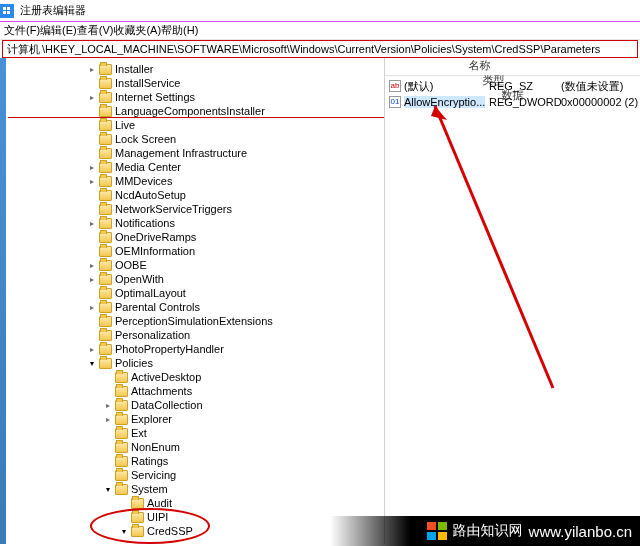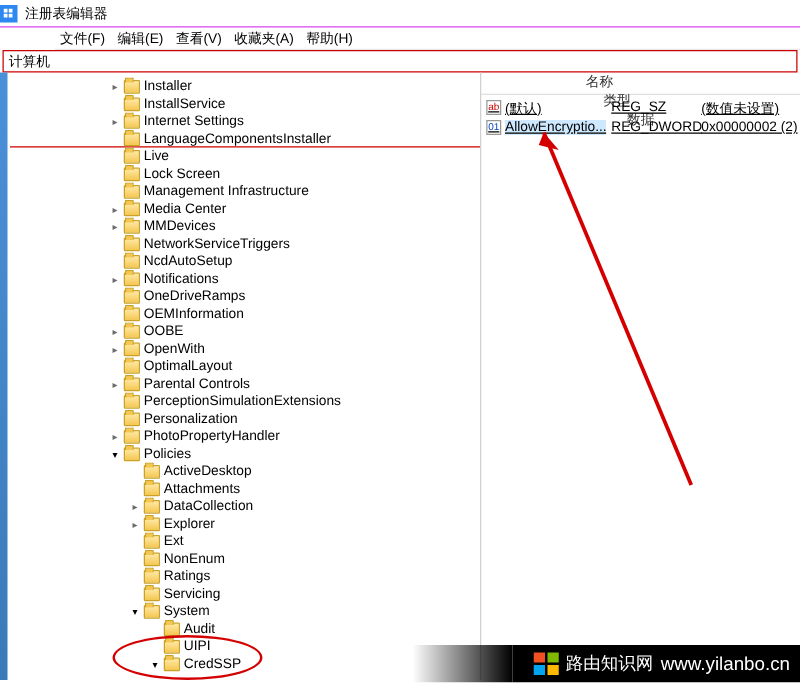--- a/index.html
+++ b/index.html
@@ -28,24 +28,22 @@
     margin-right: 6px;
     display:inline-flex; align-items:center; justify-content:center;
   }
   .titlebar-icon svg { width:10px; height:10px; }
   .menubar {
     display: flex;
     height: 18px;
     align-items: center;
     padding: 0 4px;
     border-bottom: 1px solid #e8e8e8;
-    gap: 10px;
     font-size: 11px;
     color: #000;
-    margin-left: 44px;
   }
   .addressbar {
     height: 18px;
     display:flex; align-items:center;
     padding: 0 4px;
     border: 1px solid #c00;
     margin: 0 2px;
     font-size: 11px;
     white-space: nowrap;
     overflow:hidden;
@@ -86,21 +84,20 @@
   }
   .col-header > div { padding: 0 6px; border-right: 0px solid #eee; }
   .col-name { width: 100px; }
   .col-type { width: 72px; }
   .col-data { flex:1; }
   .vals { padding-top: 2px; }
   .row {
     display:flex; align-items:center;
     height: 16px;
     font-size: 11px;
-    text-decoration: underline;
   }
   .row .col-name { width:100px; display:flex; align-items:center; padding-left:4px; gap:3px; overflow:hidden; white-space:nowrap; }
   .row .col-type { width:72px; padding-left:4px; }
   .row .col-data { flex:1; padding-left:4px; }
   .icon-sz, .icon-dw {
     width:12px; height:12px; display:inline-block; background:#fff; border:1px solid #999; font-size:8px; line-height:10px; text-align:center; color:#c00; flex-shrink:0;
   }
   .icon-dw { color:#04c; }
   .highlight-row .name-txt { background:#cde8ff; }
   .tree-indent-block { padding-left: 80px; }
@@ -172,20 +169,21 @@
 <div class="menubar">
   <span>文件(F)</span>
   <span>编辑(E)</span>
   <span>查看(V)</span>
   <span>收藏夹(A)</span>
   <span>帮助(H)</span>
 </div>
 
 <div class="addressbar">
   <span class="label">计算机</span>
+  <span>\HKEY_LOCAL_MACHINE\SOFTWARE\Microsoft\Windows\CurrentVersion\Policies\System\CredSSP\Parameters</span>
 </div>
 
 <div class="content">
   <div class="left-gutter"></div>
 
   <div class="tree" id="tree">
     <div class="url-red-line"></div>
 
   <div class="tree-indent-block">
         <div class="tree-node" style="padding-left:0px">
@@ -229,26 +227,26 @@
           <span class="tree-label">Media Center</span>
         </div>
         <div class="tree-node" style="padding-left:0px">
           <span class="expander">▸</span>
           <span class="folder-ic"></span>
           <span class="tree-label">MMDevices</span>
         </div>
         <div class="tree-node" style="padding-left:0px">
           <span class="expander none"></span>
           <span class="folder-ic"></span>
+          <span class="tree-label">NcdAutoSetup</span>
+        </div>
+        <div class="tree-node" style="padding-left:0px">
+          <span class="expander none"></span>
+          <span class="folder-ic"></span>
           <span class="tree-label">NetworkServiceTriggers</span>
-        </div>
-        <div class="tree-node" style="padding-left:0px">
-          <span class="expander none"></span>
-          <span class="folder-ic"></span>
-          <span class="tree-label">NcdAutoSetup</span>
         </div>
         <div class="tree-node" style="padding-left:0px">
           <span class="expander">▸</span>
           <span class="folder-ic"></span>
           <span class="tree-label">Notifications</span>
         </div>
         <div class="tree-node" style="padding-left:0px">
           <span class="expander none"></span>
           <span class="folder-ic"></span>
           <span class="tree-label">OneDriveRamps</span>

